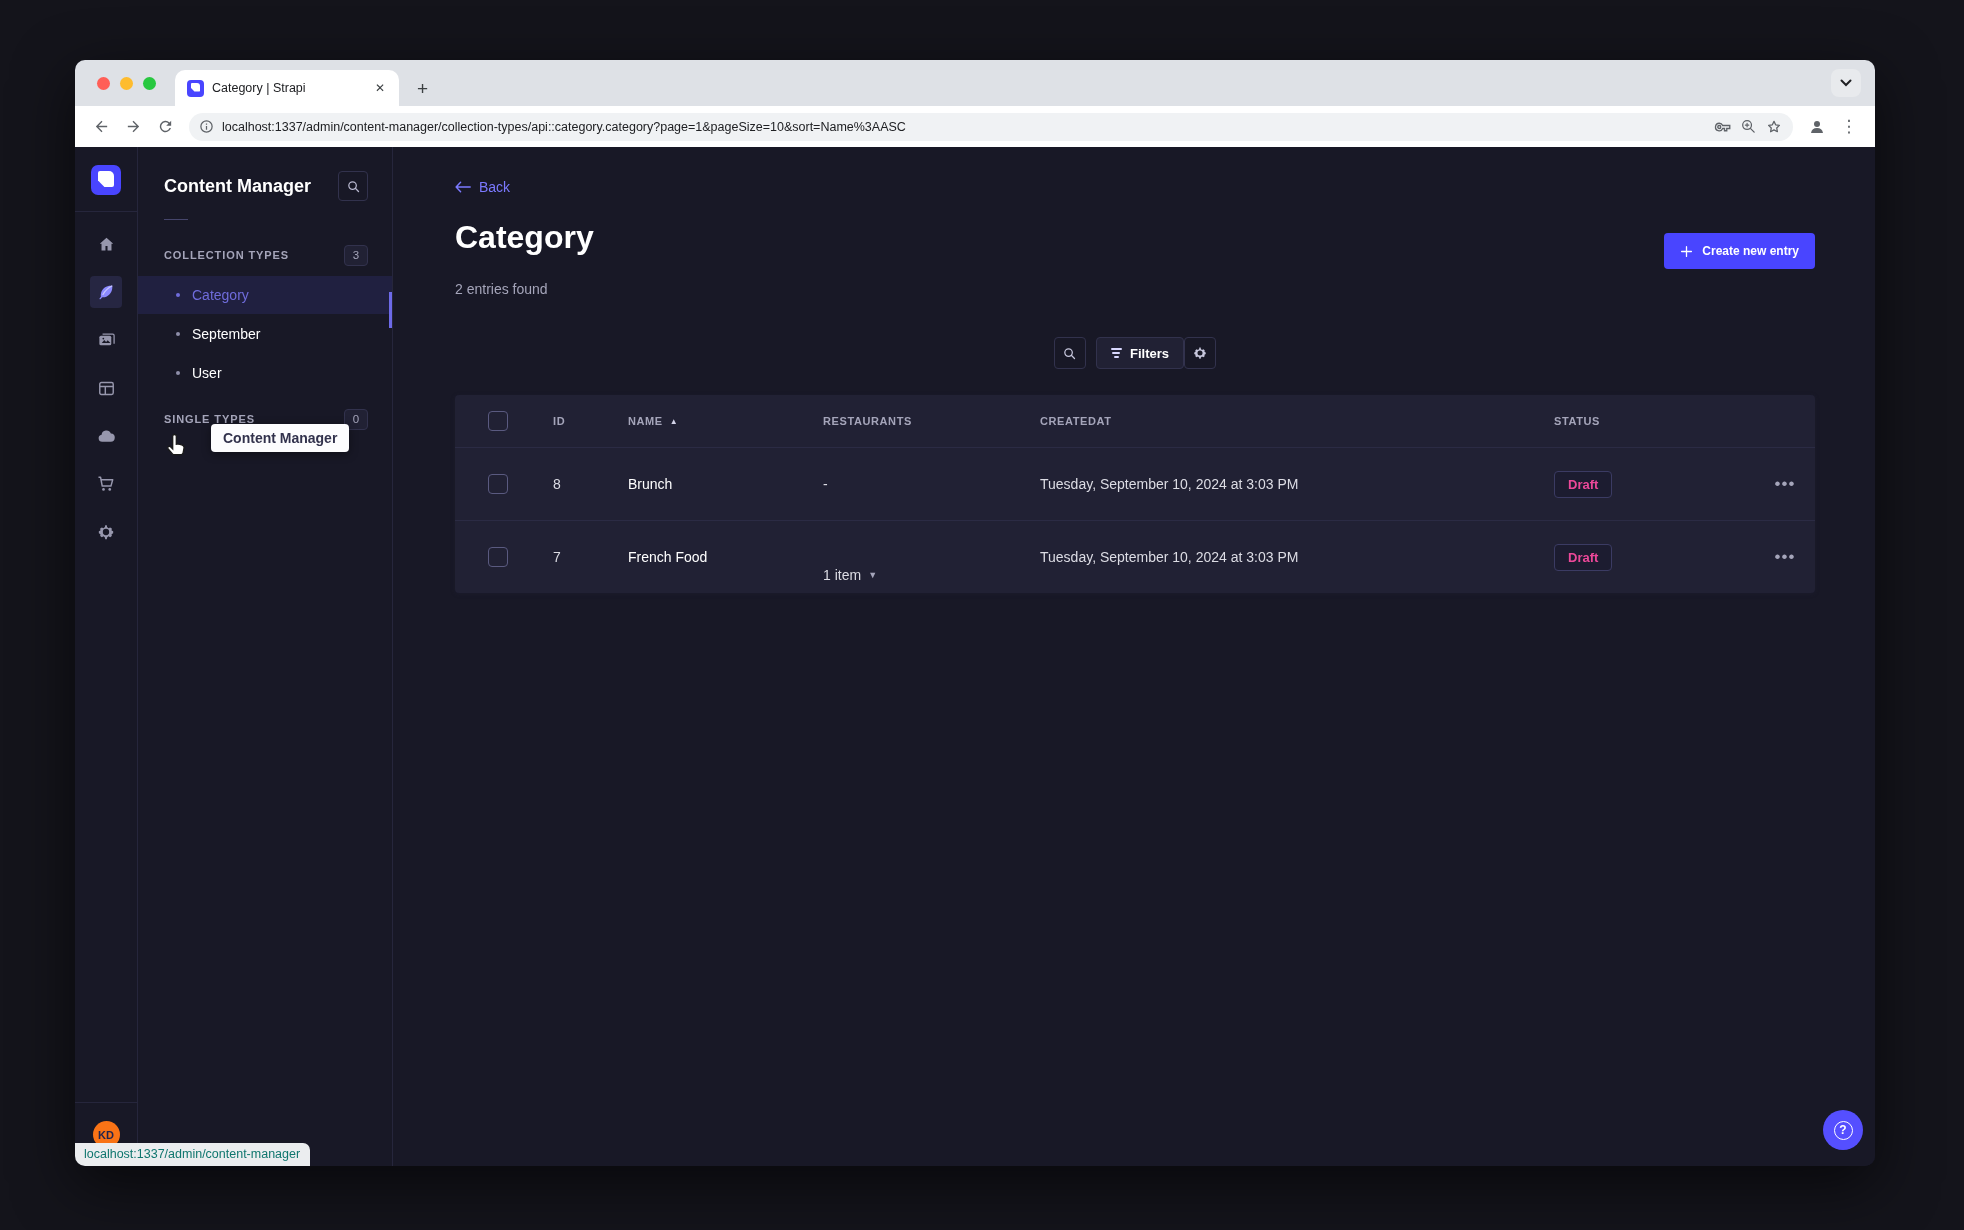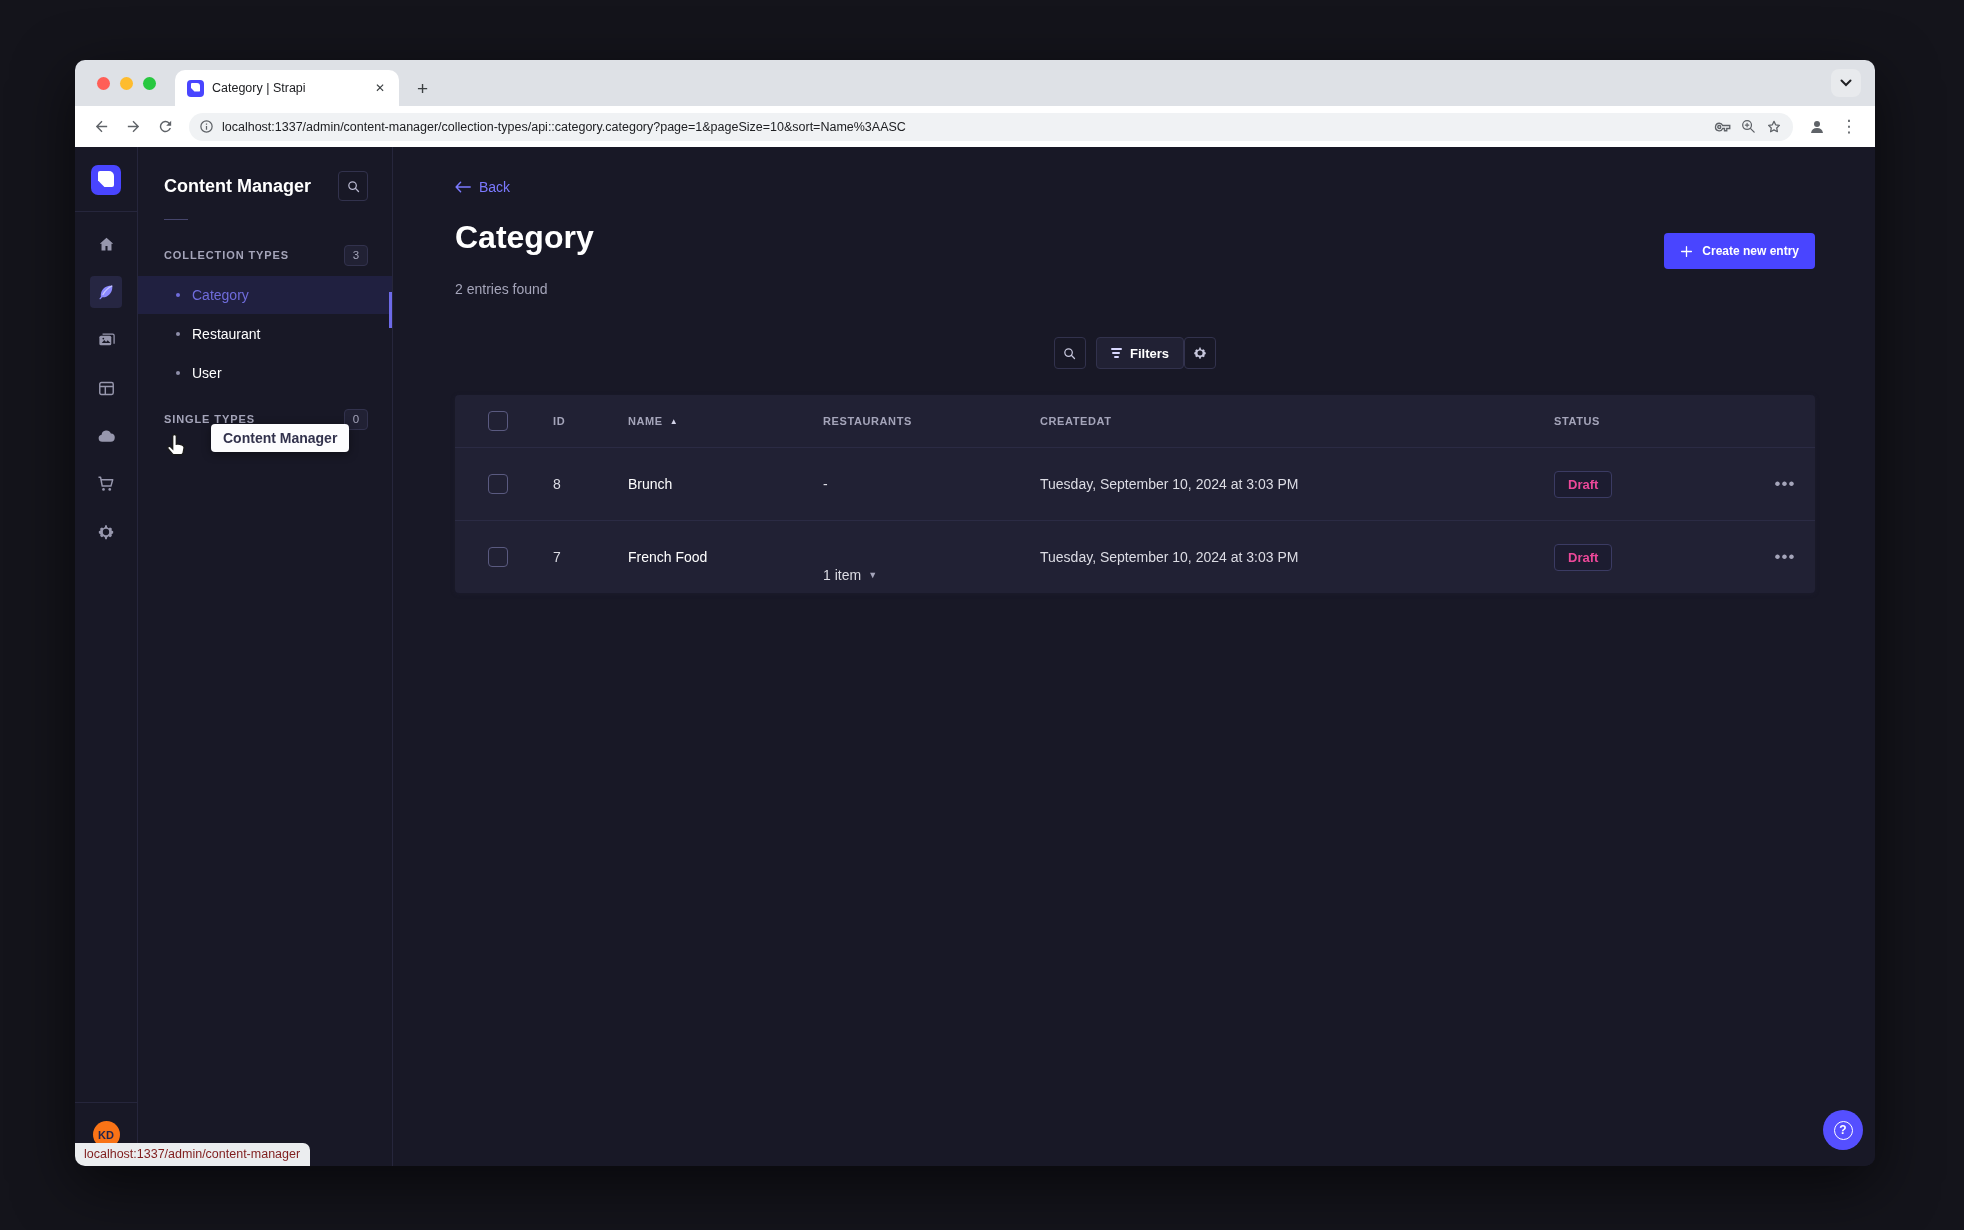--- a/index.html
+++ b/index.html
@@ -103,21 +103,21 @@
   .more-btn { color:#a5a5ba; font-size:17px; letter-spacing:1px; text-align:center; }
 
   
   .cm-tooltip { position:absolute; left:136px; top:277px; background:#fcfcfe; color:#32324d; font-size:14px;
                 font-weight:bold; padding:6px 12px; border-radius:4px; box-shadow:0 2px 10px rgba(0,0,0,.4); z-index:30; }
   .cursor { position:absolute; left:90px; top:286px; z-index:40; pointer-events:none; }
   .help-btn { position:absolute; right:12px; bottom:16px; width:40px; height:40px; border-radius:50%;
               background:#554fff; display:flex; align-items:center; justify-content:center; z-index:20; }
   .help-q { width:19px; height:19px; border:1.8px solid #ffffff; border-radius:50%; color:#ffffff; font-size:12px;
             font-weight:bold; display:flex; align-items:center; justify-content:center; }
-  .status-bubble { position:absolute; left:0; bottom:0; background:#ebedef; color:#7f1d1d; font-size:12.5px;
+  .status-bubble { position:absolute; left:0; bottom:0; background:#ebedef; color:#0f766e; font-size:12.5px;
                    padding:4px 10px 5px 9px; border-top-right-radius:7px; z-index:25; }
 </style>
 </head>
 <body>
 
 <div class="window">
 
   <div class="tabstrip">
     <div class="traffic">
       <i class="t-red"></i>
@@ -260,21 +260,21 @@
           <span class="section-label">COLLECTION TYPES</span>
           <span class="count-badge">3</span>
         </div>
         <div class="sub-items">
           <div class="sub-item active">
             <span class="bullet"></span>
             <span>Category</span>
           </div>
           <div class="sub-item">
             <span class="bullet"></span>
-            <span>Restaurant</span>
+            <span>September</span>
           </div>
           <div class="sub-item">
             <span class="bullet"></span>
             <span>User</span>
           </div>
         </div>
       </div>
 
       <div class="snav-section" style="margin-top:14px;">
         <div class="section-row">

